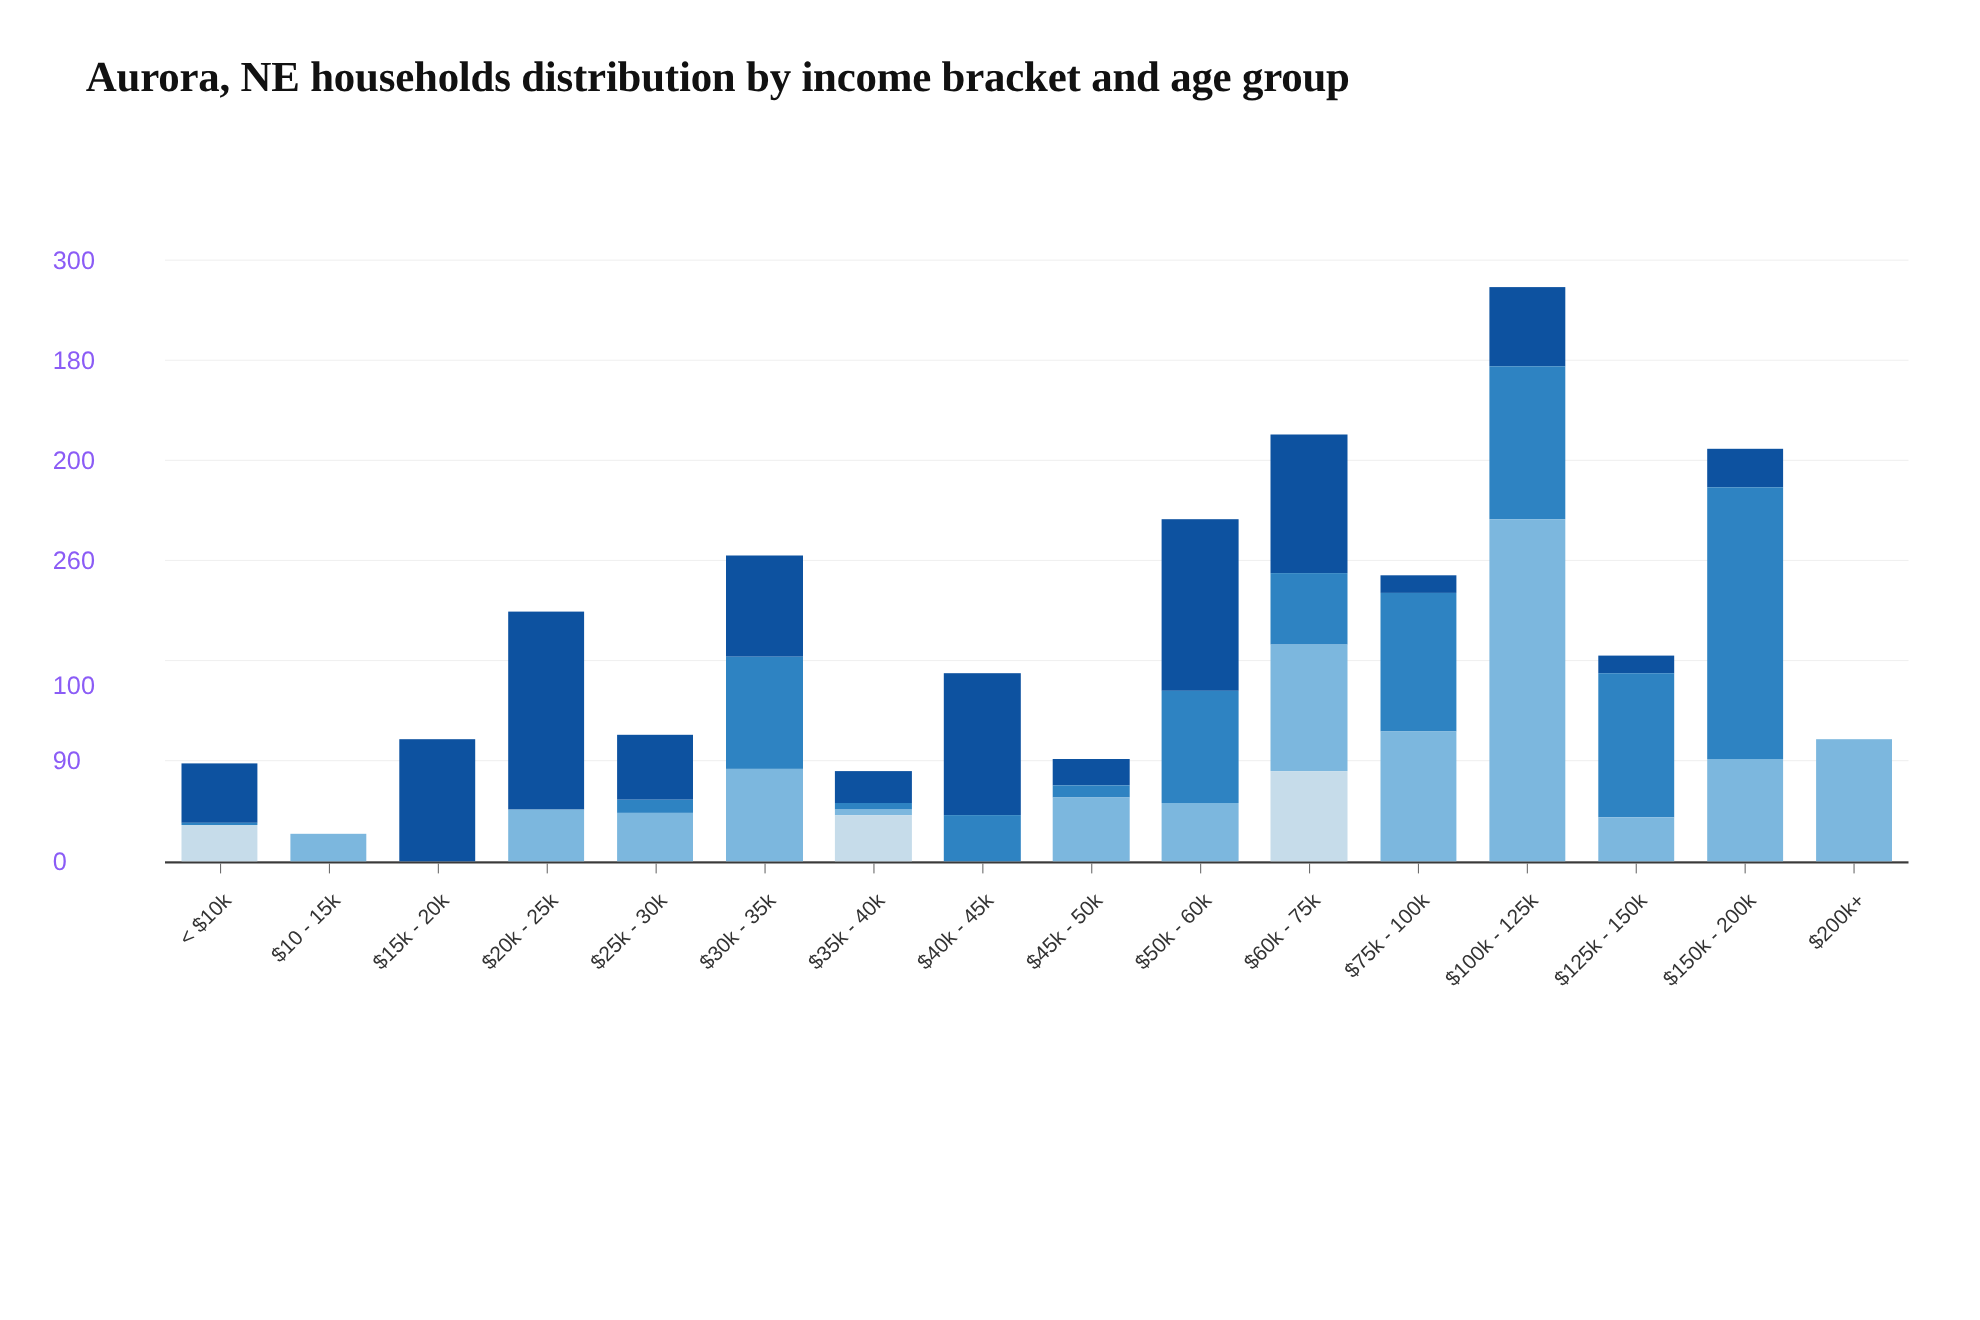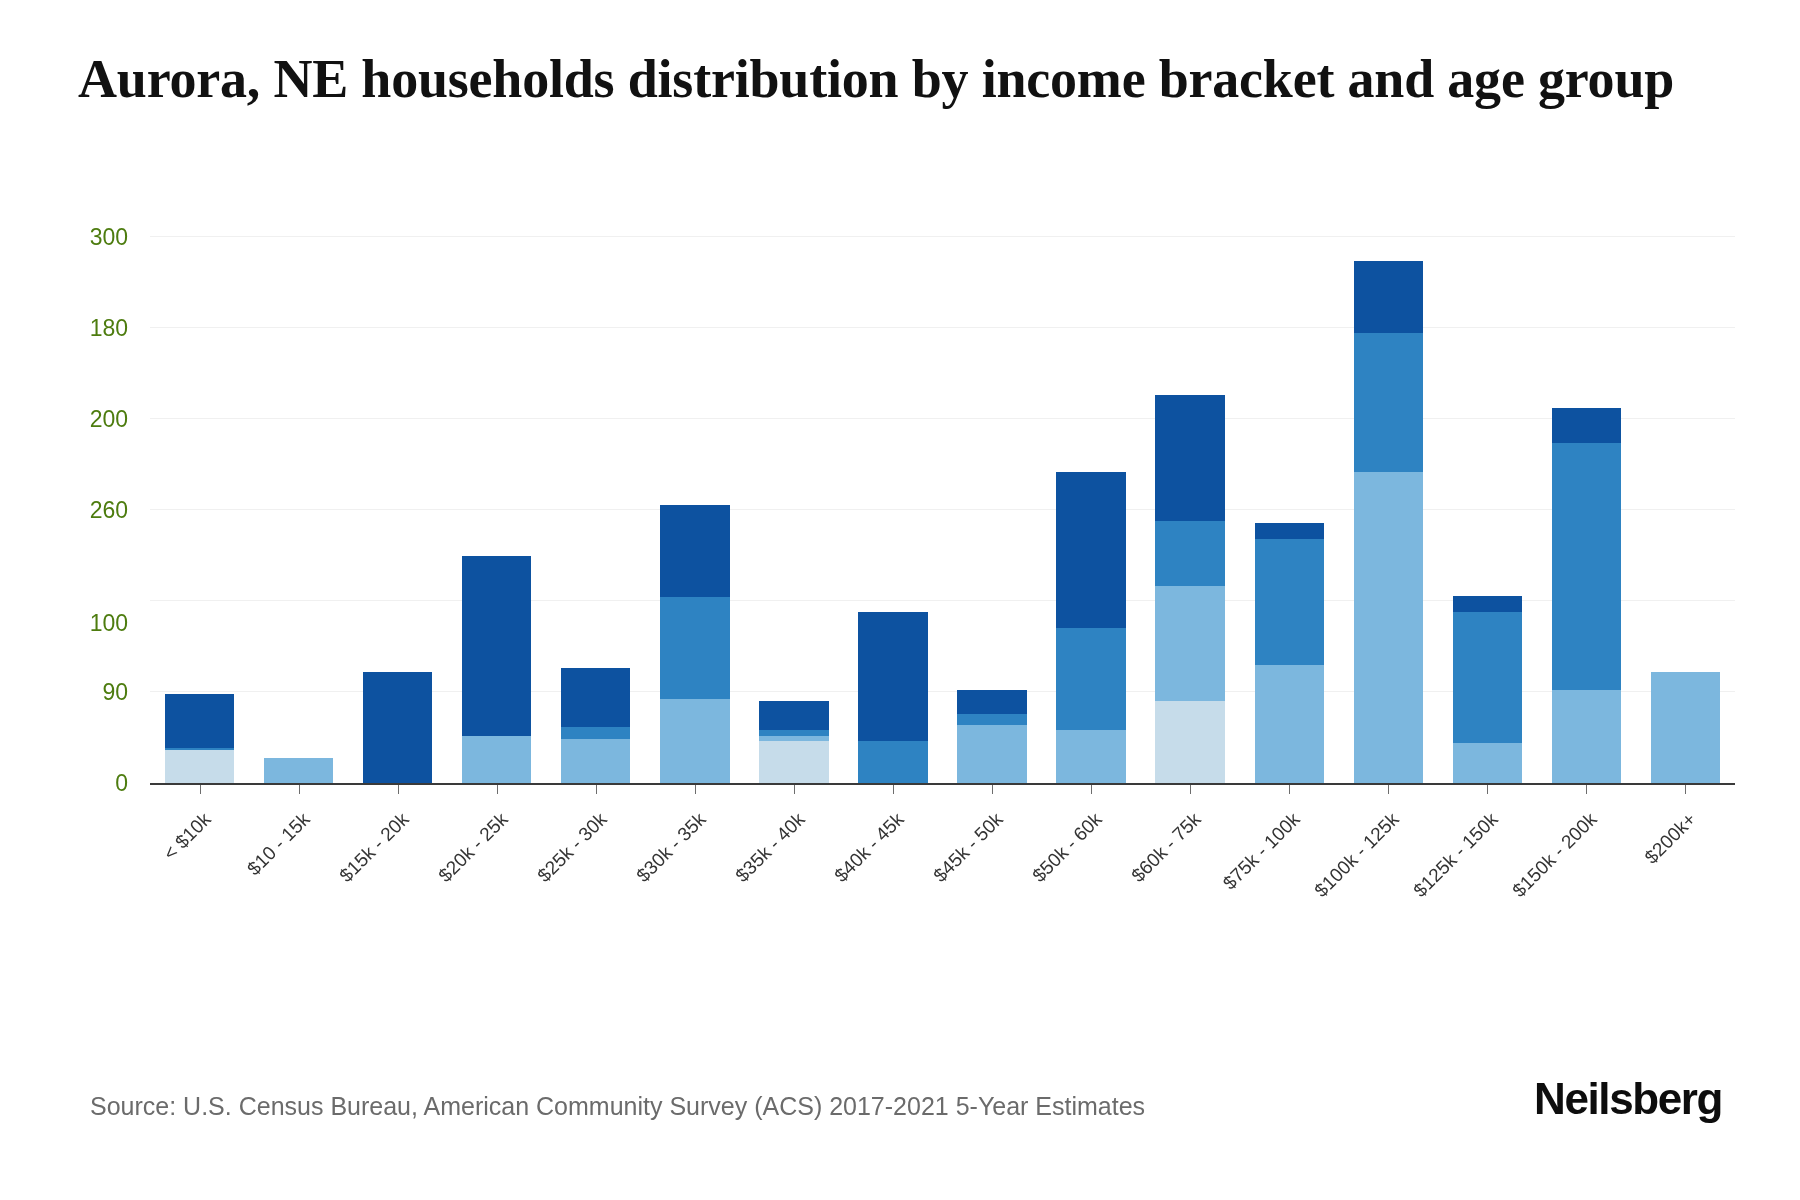--- a/index.html
+++ b/index.html
@@ -26,21 +26,21 @@
   
   .header {
     position: absolute;
     left: 78px;
     top: 48px;
     width: 1650px;
   }
   .chart-title {
     font-family: "Liberation Serif", serif;
     font-weight: 700;
-    font-size: 54px;
+    font-size: 39px;
     line-height: 1.18;
     letter-spacing: -0.2px;
     color: #111111;
     margin: 0;
     white-space: nowrap;
   }
   .chart-subtitle {
     font-family: "Liberation Serif", serif;
     font-weight: 400;
     font-size: 29px;
@@ -77,23 +77,23 @@
     position: absolute;
     left: 150px;
     top: 783px;
     width: 1585px;
     height: 2px;
     background: #3a3a3a;
   }
   .ytick-label {
     position: absolute;
     right: 1672px;
-    text-align: right;
+    text-align: left;
     font-size: 23px;
-    color: #4d7c0f;
+    color: #8b5cf6;
     font-family: "Liberation Sans", sans-serif;
     transform: translateY(-50%);
     width: 80px;
   }
 
   
   .bars {
     position: absolute;
     left: 150px;
     top: 237px;
@@ -362,18 +362,14 @@
         <div class="xtick" style="left: 1487.34px;"></div>
         <div class="xlabel" style="left: 1487.34px;"><span class="xlabel-inner">$125k - 150k</span></div>
         <div class="xtick" style="left: 1586.41px;"></div>
         <div class="xlabel" style="left: 1586.41px;"><span class="xlabel-inner">$150k - 200k</span></div>
         <div class="xtick" style="left: 1685.47px;"></div>
         <div class="xlabel" style="left: 1685.47px;"><span class="xlabel-inner">$200k+</span></div>
       </div>
   </div>
 
 
-  <div class="footer">
-    <div class="source">Source: U.S. Census Bureau, American Community Survey (ACS) 2017-2021 5-Year Estimates</div>
-    <div class="brand">Neilsberg</div>
-  </div>
 
 </div>
 
 </body></html>

